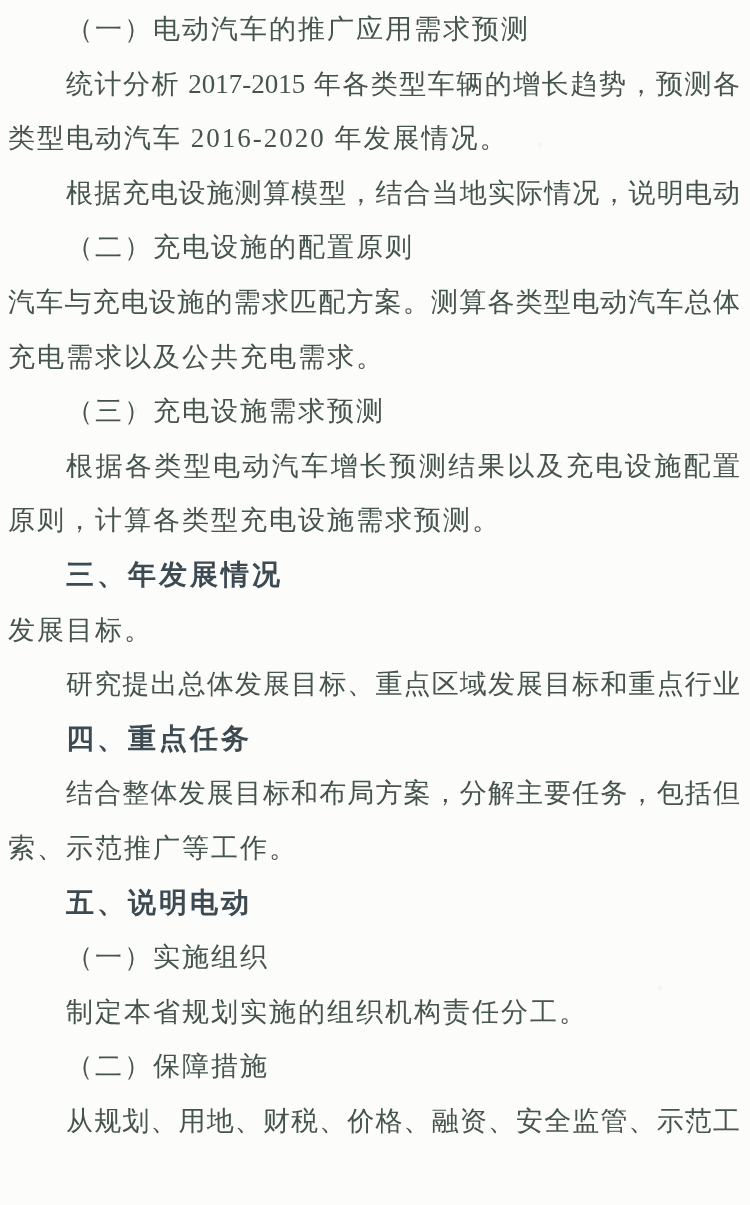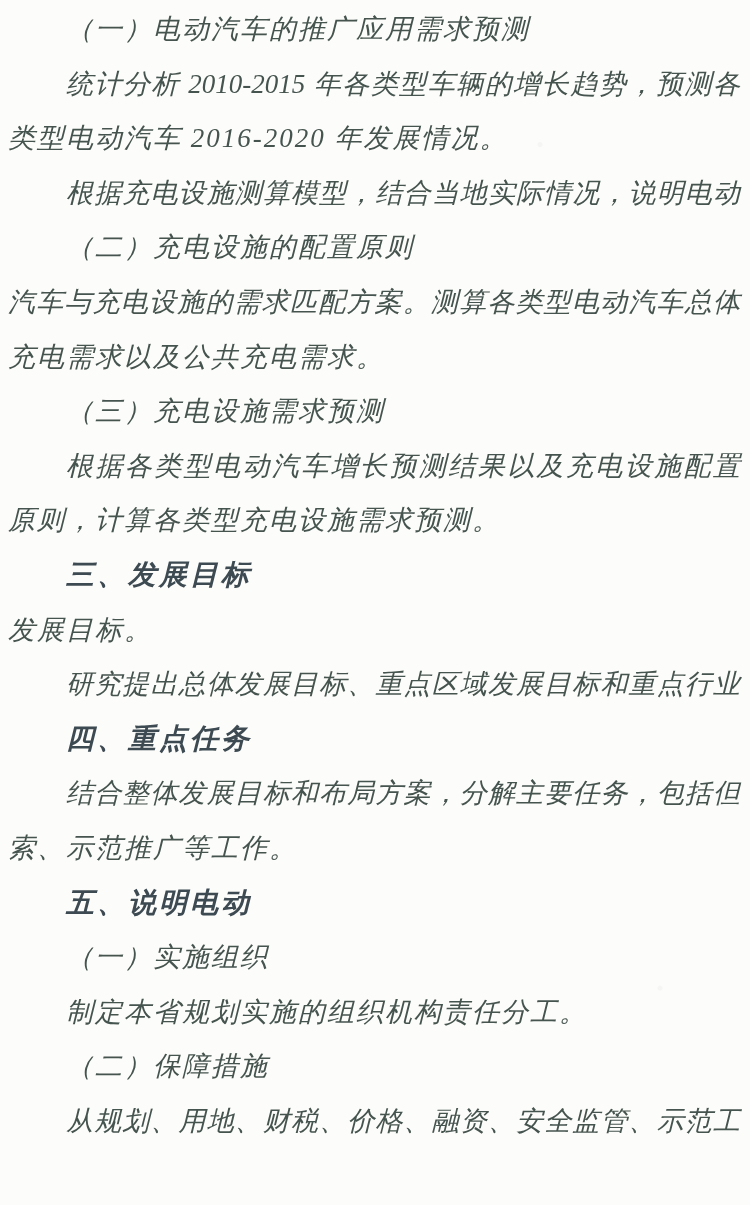--- a/index.html
+++ b/index.html
@@ -23,21 +23,20 @@
     padding: 2px 10px 0 8px;
     overflow: hidden;
   }
   .line {
     height: 54.6px;
     line-height: 54.6px;
     font-size: 27px;
     letter-spacing: 2px;
     white-space: nowrap;
     text-align: left;
-    font-style: italic;
   }
   
   .line.j {
     letter-spacing: 0;
     white-space: normal;
     text-align: justify;
     text-align-last: justify;
   }
   
   .line.indent { padding-left: 58px; }
@@ -48,30 +47,30 @@
     color: #3d4a52;
     font-size: 28px;
     letter-spacing: 3px;
   }
 </style>
 </head>
 <body>
 
 <div class="page">
   <div class="line indent">（一）电动汽车的推广应用需求预测</div>
-  <div class="line indent j">统计分析 2010-2015 年各类型车辆的增长趋势，预测各</div>
+  <div class="line indent j">统计分析 2017-2015 年各类型车辆的增长趋势，预测各</div>
   <div class="line">类型电动汽车 2016-2020 年发展情况。</div>
   <div class="line indent j">根据充电设施测算模型，结合当地实际情况，说明电动</div>
   <div class="line indent">（二）充电设施的配置原则</div>
   <div class="line j">汽车与充电设施的需求匹配方案。测算各类型电动汽车总体</div>
   <div class="line">充电需求以及公共充电需求。</div>
   <div class="line indent">（三）充电设施需求预测</div>
   <div class="line indent j">根据各类型电动汽车增长预测结果以及充电设施配置</div>
   <div class="line">原则，计算各类型充电设施需求预测。</div>
-  <div class="line indent h">三、发展目标</div>
+  <div class="line indent h">三、年发展情况</div>
   <div class="line">发展目标。</div>
   <div class="line indent j">研究提出总体发展目标、重点区域发展目标和重点行业</div>
   <div class="line indent h">四、重点任务</div>
   <div class="line indent j">结合整体发展目标和布局方案，分解主要任务，包括但</div>
   <div class="line">索、示范推广等工作。</div>
   <div class="line indent h">五、说明电动</div>
   <div class="line indent">（一）实施组织</div>
   <div class="line indent">制定本省规划实施的组织机构责任分工。</div>
   <div class="line indent">（二）保障措施</div>
   <div class="line indent j">从规划、用地、财税、价格、融资、安全监管、示范工</div>

